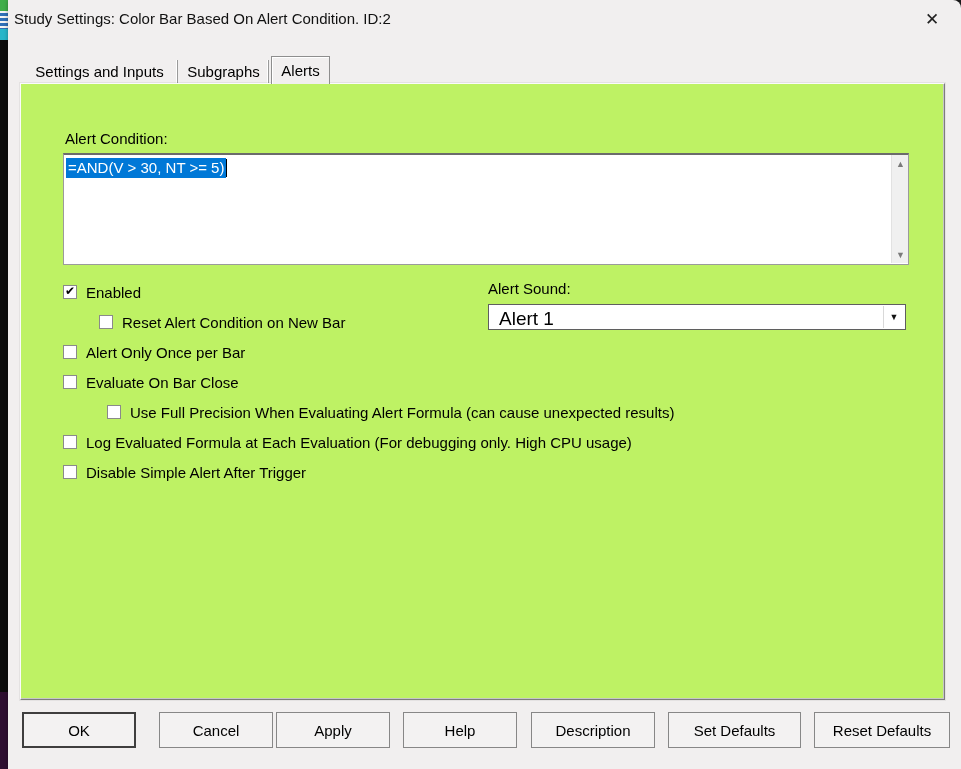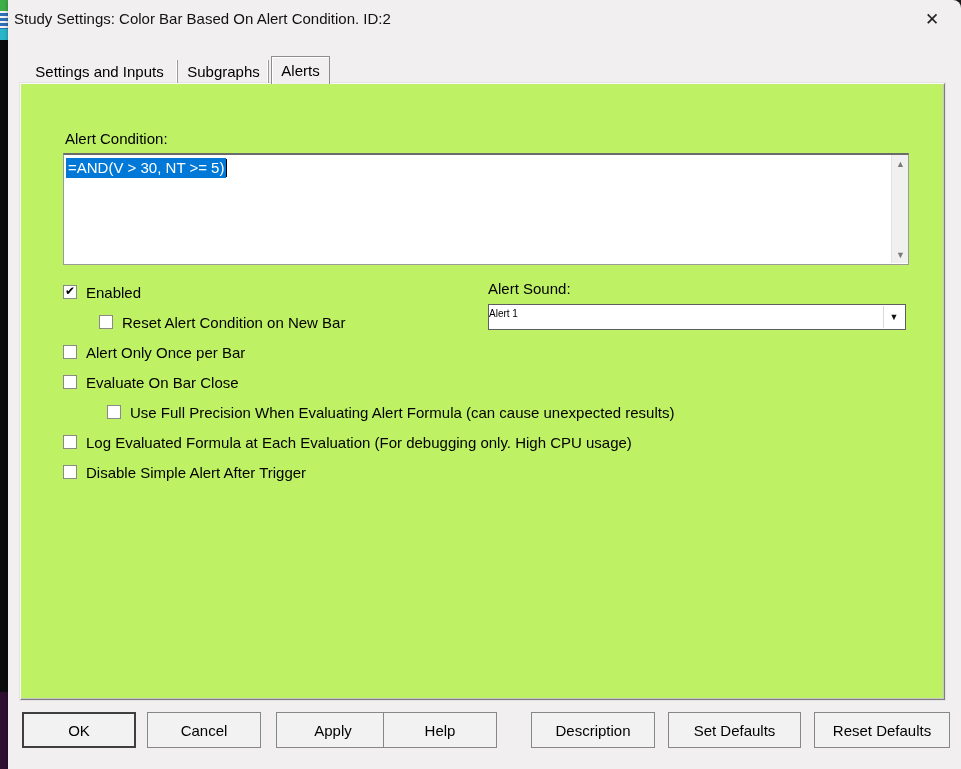--- a/index.html
+++ b/index.html
@@ -105,21 +105,21 @@
   .chk-box .mark { display:none; margin-top:-2px; }
   .chk-box.checked .mark { display:block; }
   .chk-label { font-size:15px; color:#000; white-space:nowrap; }
 
   
   .combo {
     position:absolute; left:467px; top:220px; width:418px; height:26px;
     background:#fff; border:1px solid #5f5f5f;
   }
   .combo .combo-value {
-    position:absolute; left:0; top:3px; font-size:10px; color:#000; white-space:nowrap;
+    position:absolute; left:10px; top:3px; font-size:19px; color:#000; white-space:nowrap;
   }
   .combo .combo-btn {
     position:absolute; right:1px; top:1px; width:21px; height:22px;
     background:#ffffff; border-left:1px solid #d9d9d9;
     display:flex; align-items:center; justify-content:center;
     font-size:9px; color:#111;
   }
 
   
   .btn {
@@ -216,27 +216,27 @@
         <div class="combo-btn">
           <span>▼</span>
         </div>
       </div>
 
     </div>
 
     <div class="btn default" style="left:14px;  width:114px;">
         <span>OK</span>
       </div>
-    <div class="btn" style="left:139px; width:114px;text-align:center;">
+    <div class="btn" style="left:151px; width:114px;text-align:center;">
         <span>Cancel</span>
       </div>
     <div class="btn" style="left:268px; width:114px;">
         <span>Apply</span>
       </div>
-    <div class="btn" style="left:375px; width:114px;">
+    <div class="btn" style="left:395px; width:114px;">
         <span>Help</span>
       </div>
     <div class="btn" style="left:523px; width:124px;">
         <span>Description</span>
       </div>
     <div class="btn" style="left:660px; width:133px;">
         <span>Set Defaults</span>
       </div>
     <div class="btn" style="left:806px; width:136px;">
         <span>Reset Defaults</span>

